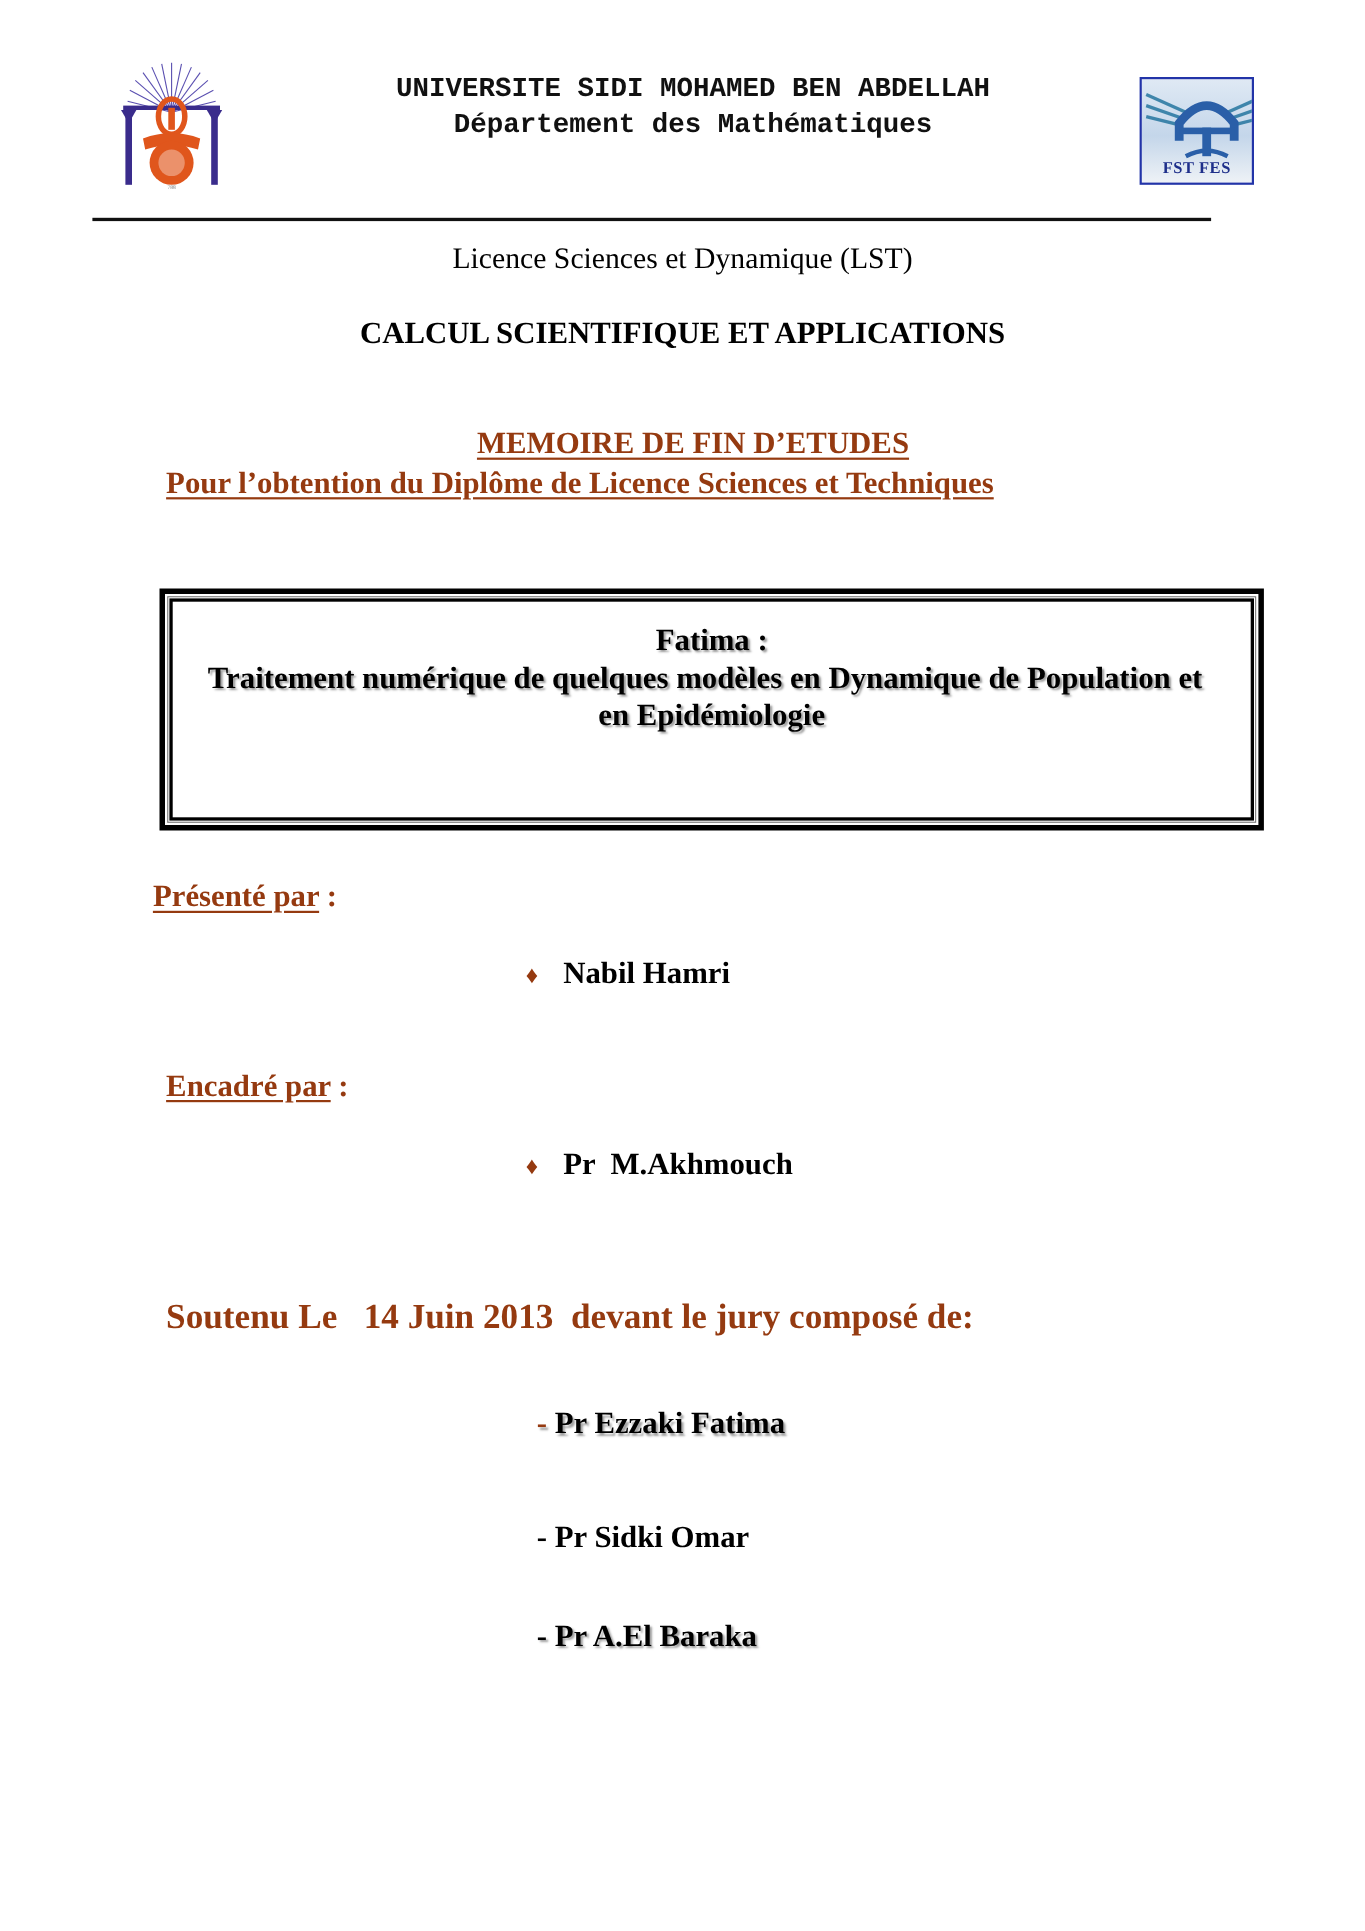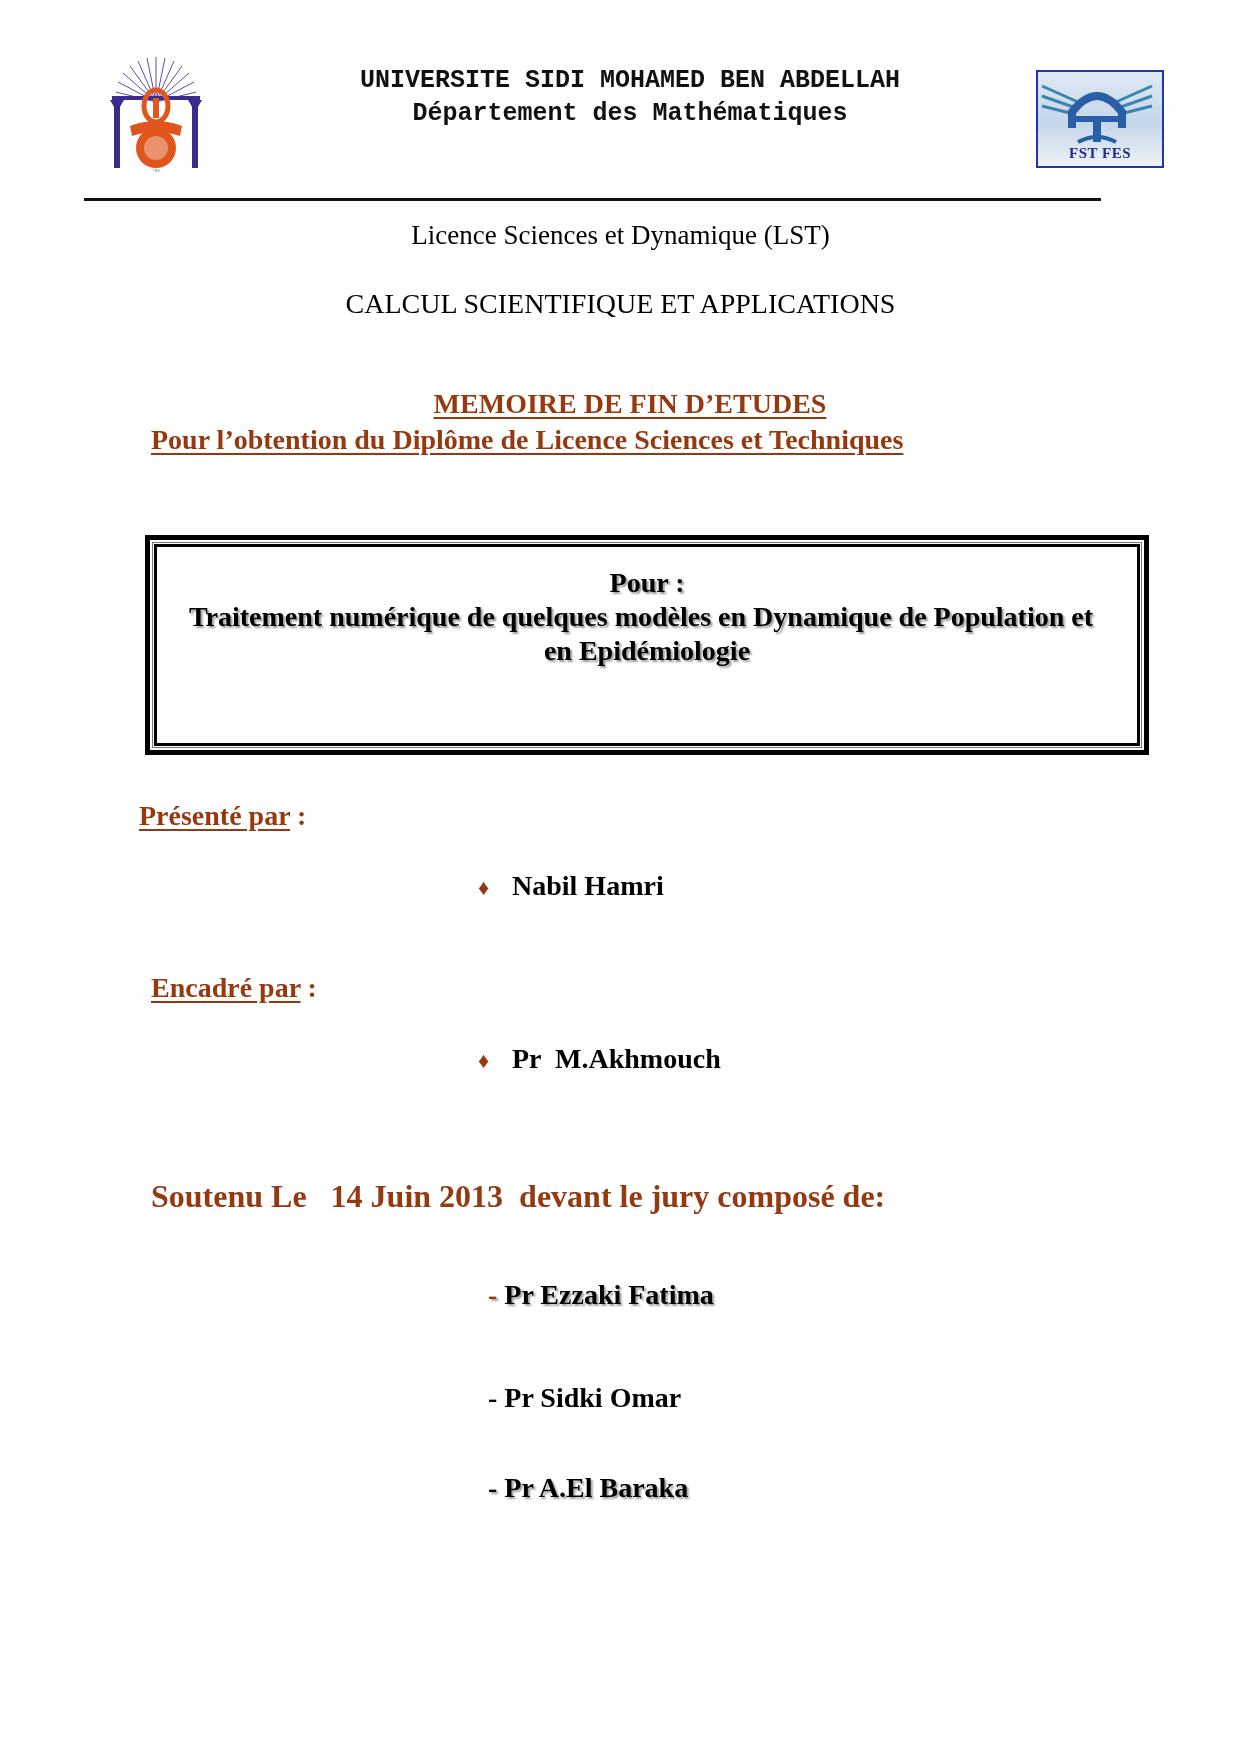--- a/index.html
+++ b/index.html
@@ -2,30 +2,30 @@
 <html><head>
 <meta charset="utf-8">
 <style>
   html, body { margin: 0; padding: 0; background: #ffffff; }
   body { width: 1241px; height: 1755px; position: relative; overflow: hidden; font-family: "Liberation Serif", serif; color: #000; }
 
   .abs { position: absolute; }
 
   
   #logo-usmba { left: 108px; top: 56px; width: 96px; height: 118px; }
-  #logo-fst { left: 1036px; top: 70px; width: 128px; height: 98px; border: 2px solid #2234a8; background: linear-gradient(180deg, #dfe9f4 0%, #c4d6ea 55%, #eef2f6 100%); box-sizing: border-box; overflow: hidden; }
+  #logo-fst { left: 1036px; top: 70px; width: 104px; height: 98px; border: 2px solid #2234a8; background: linear-gradient(180deg, #dfe9f4 0%, #c4d6ea 55%, #eef2f6 100%); box-sizing: border-box; overflow: hidden; }
   #logo-fst .fst-text { position: absolute; left: 0; right: 0; bottom: 4px; text-align: center; font-family: "Liberation Serif", serif; font-weight: bold; font-size: 15px; color: #1e2f8a; letter-spacing: 0.5px; }
 
   .uni-block { left: 240px; top: 64px; width: 780px; text-align: center; font-family: "Liberation Mono", monospace; font-weight: bold; font-size: 25px; line-height: 33px; color: #111; }
 
   .header-rule { left: 84px; top: 198px; width: 1017px; height: 3px; background: #111; }
 
   .center-line { left: 0; width: 1241px; text-align: center; }
   #licence { top: 220px; font-size: 27px; }
-  #program { top: 288px; font-size: 28px; font-weight: normal; }
+  #program { top: 288px; font-size: 28px; font-weight: bold; }
 
   .brown { color: #953a10; }
   .u { text-decoration: underline; text-decoration-thickness: 2px; text-underline-offset: 4px; }
 
   #memoire { top: 388px; left: 0; width: 1260px; text-align: center; font-size: 28px; font-weight: bold; }
   #diplome { top: 424px; left: 151px; font-size: 28px; font-weight: bold; }
 
   
   #title-box { left: 145px; top: 535px; width: 1004px; height: 220px; box-sizing: border-box; border: 5px solid #000; }
   #title-box .inner1 { position: absolute; left: 2px; top: 2px; right: 2px; bottom: 2px; border: 1px solid #777; }
@@ -113,21 +113,21 @@
 
 <div id="memoire" class="abs brown">
   <span class="u">MEMOIRE DE FIN D’ETUDES</span>
 </div>
 <div id="diplome" class="abs brown u">Pour l’obtention du Diplôme de Licence Sciences et Techniques</div>
 
 <div id="title-box" class="abs">
   <div class="inner1"></div>
   <div class="inner2"></div>
   <div class="content">
-    <div>Pour :</div>
+    <div>Fatima :</div>
     <div style="margin-left:-12px;">Traitement numérique de quelques modèles en Dynamique de Population et</div>
     <div>en Epidémiologie</div>
   </div>
 </div>
 
 <div id="presente" class="abs label">
   <span class="brown u">Présenté par</span><span class="brown"> :</span>
 </div>
 <div id="student" class="abs bullet-line">
   <span class="diamond">♦</span><span style="white-space:pre;">Nabil Hamri</span>

